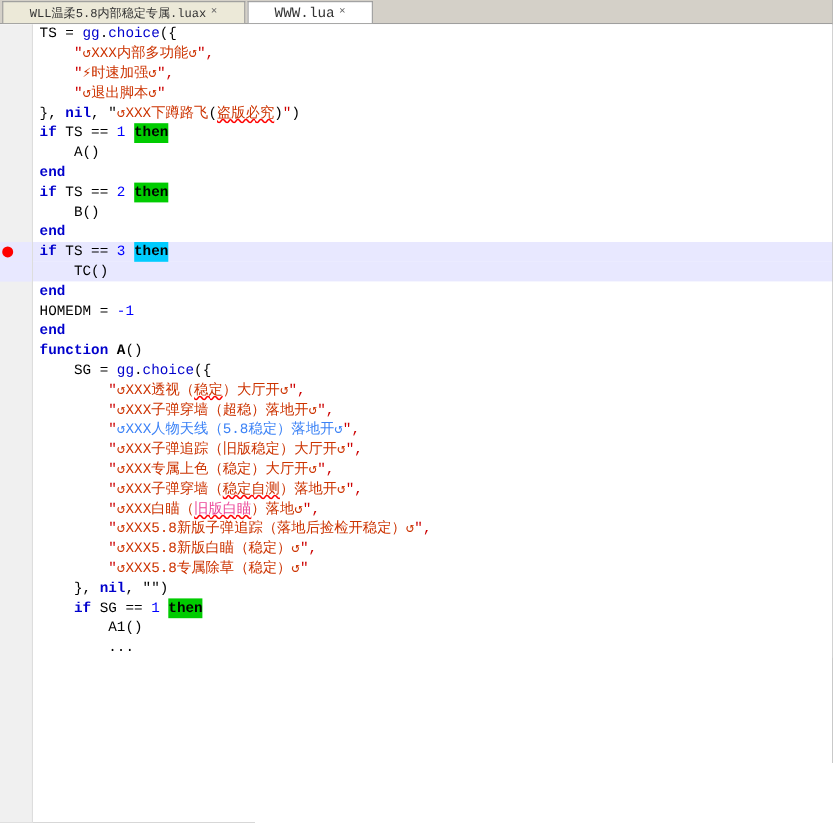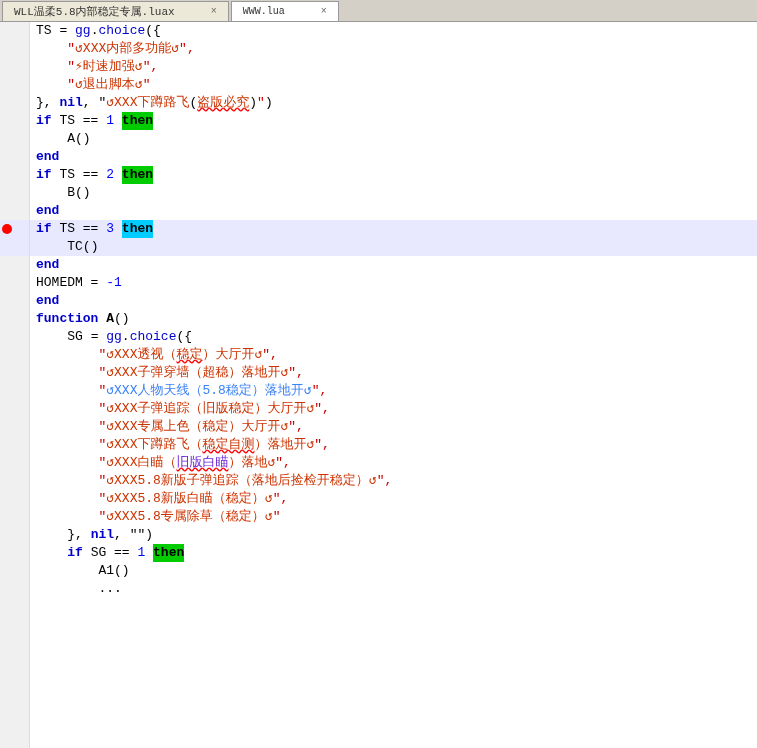--- a/index.html
+++ b/index.html
@@ -22,29 +22,28 @@
       display: flex;
       background: #d4d0c8;
       border-bottom: 1px solid #999;
       height: 22px;
       align-items: flex-end;
       padding-left: 2px;
     }
     .tab {
       display: flex;
       align-items: center;
-      padding: 2px 11px;
+      padding: 2px 24px;
       font-size: 12px;
       border: 1px solid #999;
       border-bottom: none;
       background: #ece9d8;
       cursor: pointer;
       height: 20px;
       margin-right: 2px;
-      gap: 32px;
     }
     .tab.active {
       background: #ffffff;
       font-weight: normal;
     }
     .tab .close-btn {
       margin-left: 4px;
       color: #666;
       font-size: 10px;
     }
@@ -123,21 +122,21 @@
 <body>
 
 <div class="editor-container">
 
   <div class="tab-bar">
     <div class="tab">
       <span style="color:#333; font-size:11px;">WLL温柔5.8内部稳定专属.luax</span>
       <span class="close-btn">×</span>
     </div>
     <div class="tab active">
-      <span style="color:#333; font-size:10px;">WWW.lua</span>
+      <span style="color:#333; font-size:13px;">WWW.lua</span>
       <span class="close-btn">×</span>
     </div>
   </div>
 
   <div class="code-area">
 
     <div class="line-numbers">
       <div class="line-number"></div>
       <div class="line-number"></div>
       <div class="line-number"></div>
@@ -269,25 +268,25 @@
 
       <div class="code-line normal">
         <span>&nbsp;&nbsp;&nbsp;&nbsp;&nbsp;&nbsp;&nbsp;&nbsp;</span><span class="str">"</span><span style="color:#cc3300;">↺XXX子弹追踪（旧版稳定）大厅开↺</span><span class="str">",</span>
       </div>
 
       <div class="code-line normal">
         <span>&nbsp;&nbsp;&nbsp;&nbsp;&nbsp;&nbsp;&nbsp;&nbsp;</span><span class="str">"</span><span style="color:#cc3300;">↺XXX专属上色（稳定）大厅开↺</span><span class="str">",</span>
       </div>
 
       <div class="code-line normal">
-        <span>&nbsp;&nbsp;&nbsp;&nbsp;&nbsp;&nbsp;&nbsp;&nbsp;</span><span class="str">"</span><span style="color:#cc3300;">↺XXX下蹲路飞（</span><span style="color:#cc3300; text-decoration: underline wavy red; font-family: Liberation Mono, monospace;">稳定自测</span><span style="color:#cc3300;">）落地开↺</span><span class="str">",</span>
-      </div>
-
-      <div class="code-line normal">
-        <span>&nbsp;&nbsp;&nbsp;&nbsp;&nbsp;&nbsp;&nbsp;&nbsp;</span><span class="str">"</span><span style="color:#cc3300;">↺XXX白瞄（</span><span style="color:#6d28d9; text-decoration: underline wavy red;">旧版白瞄</span><span style="color:#cc3300;">）落地↺</span><span class="str">",</span>
+        <span>&nbsp;&nbsp;&nbsp;&nbsp;&nbsp;&nbsp;&nbsp;&nbsp;</span><span class="str">"</span><span style="color:#cc3300;">↺XXX子弹穿墙（</span><span style="color:#cc3300; text-decoration: underline wavy red; font-family: Liberation Mono, monospace;">稳定自测</span><span style="color:#cc3300;">）落地开↺</span><span class="str">",</span>
+      </div>
+
+      <div class="code-line normal">
+        <span>&nbsp;&nbsp;&nbsp;&nbsp;&nbsp;&nbsp;&nbsp;&nbsp;</span><span class="str">"</span><span style="color:#cc3300;">↺XXX白瞄（</span><span style="color:#ec4899; text-decoration: underline wavy red;">旧版白瞄</span><span style="color:#cc3300;">）落地↺</span><span class="str">",</span>
       </div>
 
       <div class="code-line normal">
         <span>&nbsp;&nbsp;&nbsp;&nbsp;&nbsp;&nbsp;&nbsp;&nbsp;</span><span class="str">"</span><span style="color:#cc3300;">↺XXX5.8新版子弹追踪（落地后捡检开稳定）↺</span><span class="str">",</span>
       </div>
 
       <div class="code-line normal">
         <span>&nbsp;&nbsp;&nbsp;&nbsp;&nbsp;&nbsp;&nbsp;&nbsp;</span><span class="str">"</span><span style="color:#cc3300;">↺XXX5.8新版白瞄（稳定）↺</span><span class="str">",</span>
       </div>
 

